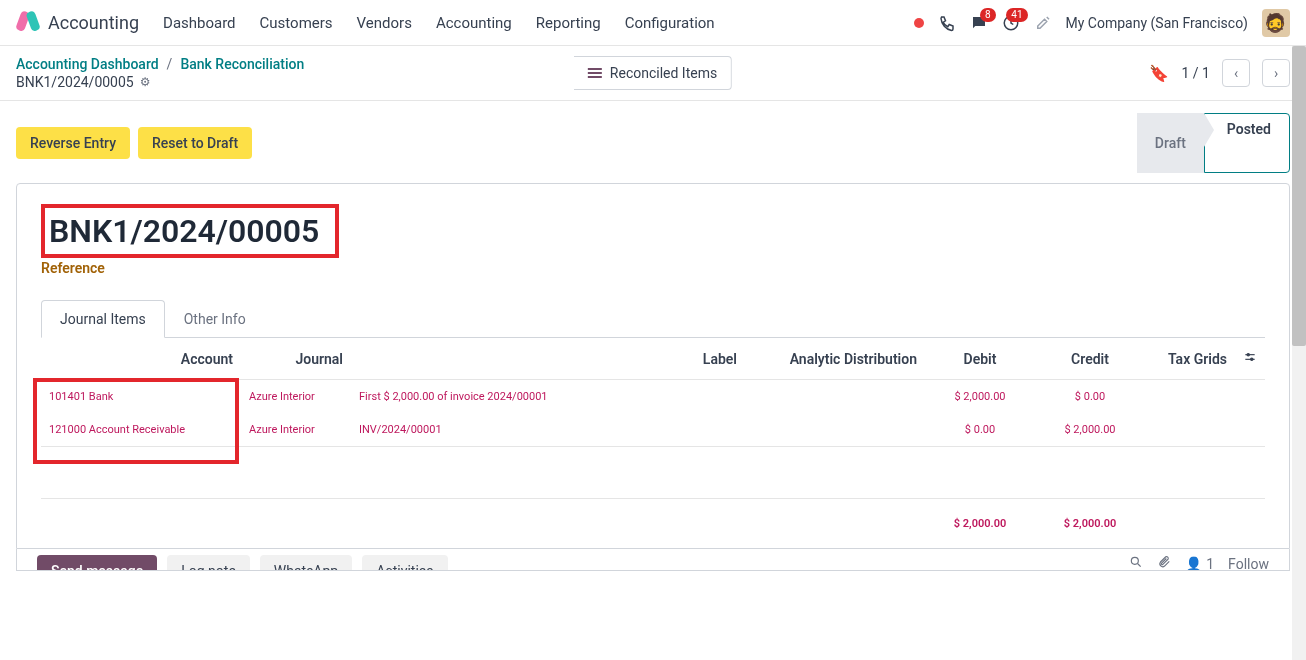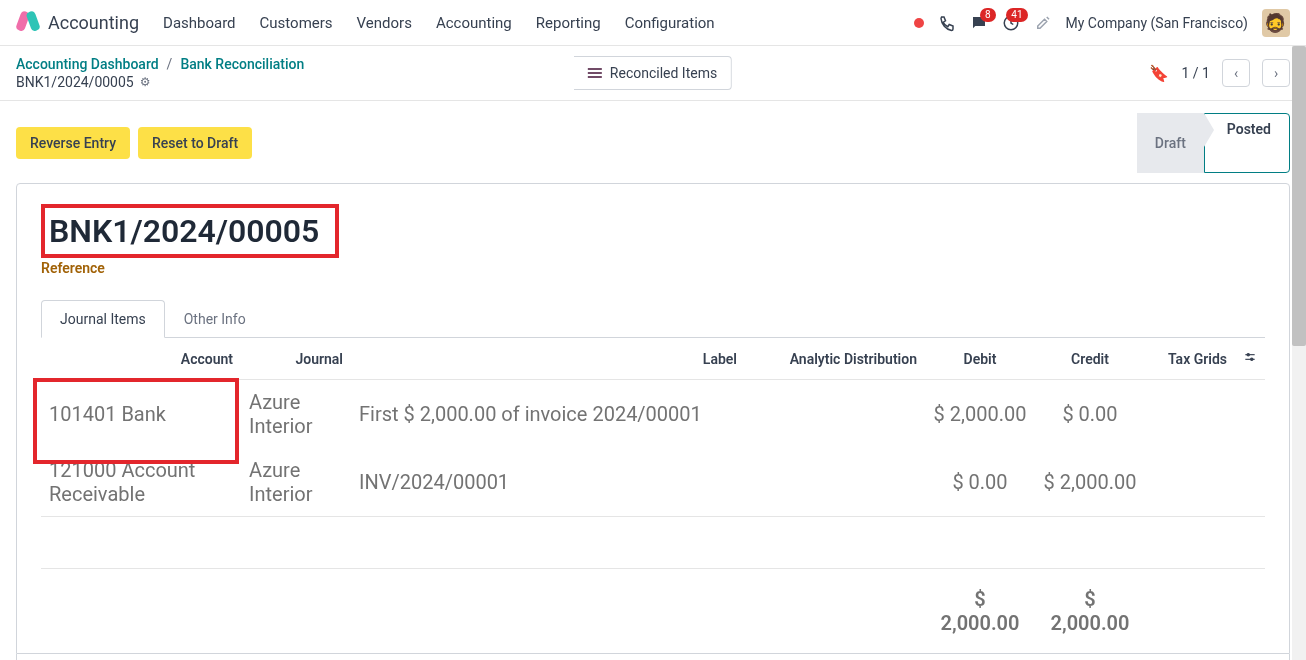--- a/index.html
+++ b/index.html
@@ -47,21 +47,21 @@
 .field-col { display:flex; flex-direction:column; gap:14px; }
 .field-row { display:flex; gap:20px; }
 .field-label { width:120px; font-weight:600; color:#374151; }
 .field-val { color:#374151; }
 .tabs { display:flex; border-bottom:1px solid #d1d5db;text-align:right; }
 .tab { padding:10px 18px; font-size:14px; color:#6b7280; border:1px solid transparent; cursor:pointer; margin-bottom:-1px; }
 .tab.active { border:1px solid #d1d5db; border-bottom:1px solid #fff; color:#374151; border-radius:4px 4px 0 0; }
 .ji-table { width:100%; border-collapse:collapse; }
 .ji-table th { text-align:right; font-weight:600; padding:12px 8px; font-size:14px; color:#374151; border-bottom:1px solid #e5e5e5; }
 .ji-table th.num, .ji-table td.num { text-align:center; }
-.ji-table td { padding:10px 8px; font-size:20px; color:#737373; }
+.ji-table td { padding:10px 8px; font-size:11px; color:#be185d; }
 .box-overlay { position:absolute; border:4px solid #e3262c; pointer-events:none; }
 .totals-row td { border-top:1px solid #d1d5db; padding-top:18px; padding-bottom:18px; font-weight:600; }
 .spacer-row td { height:52px; border-top:1px solid #e5e5e5; border-bottom:1px solid #e5e5e5; }
 .settings-col { width:30px; text-align:right; }
 .chatter { border:1px solid #d1d5db; border-top:none; padding:10px 20px; display:flex; align-items:center; gap:10px; }
 .btn-primary { background:#714b67; color:#fff; border:none; padding:8px 14px; font-size:14px; font-weight:500; border-radius:4px; cursor:pointer; }
 .btn-ghost { background:#f1f1f1; border:none; padding:8px 14px; font-size:14px; color:#374151; border-radius:4px; cursor:pointer; }
 .chatter-right { margin-left:auto; display:flex; align-items:center; gap:14px; color:#6b7280; font-size:14px; }
 .scrollbar { position:fixed; right:0; top:46px; bottom:0; width:14px; background:#f1f1f1; }
 .scrollbar-thumb { width:100%; height:300px; background:#c1c1c1; border-radius:2px; }

